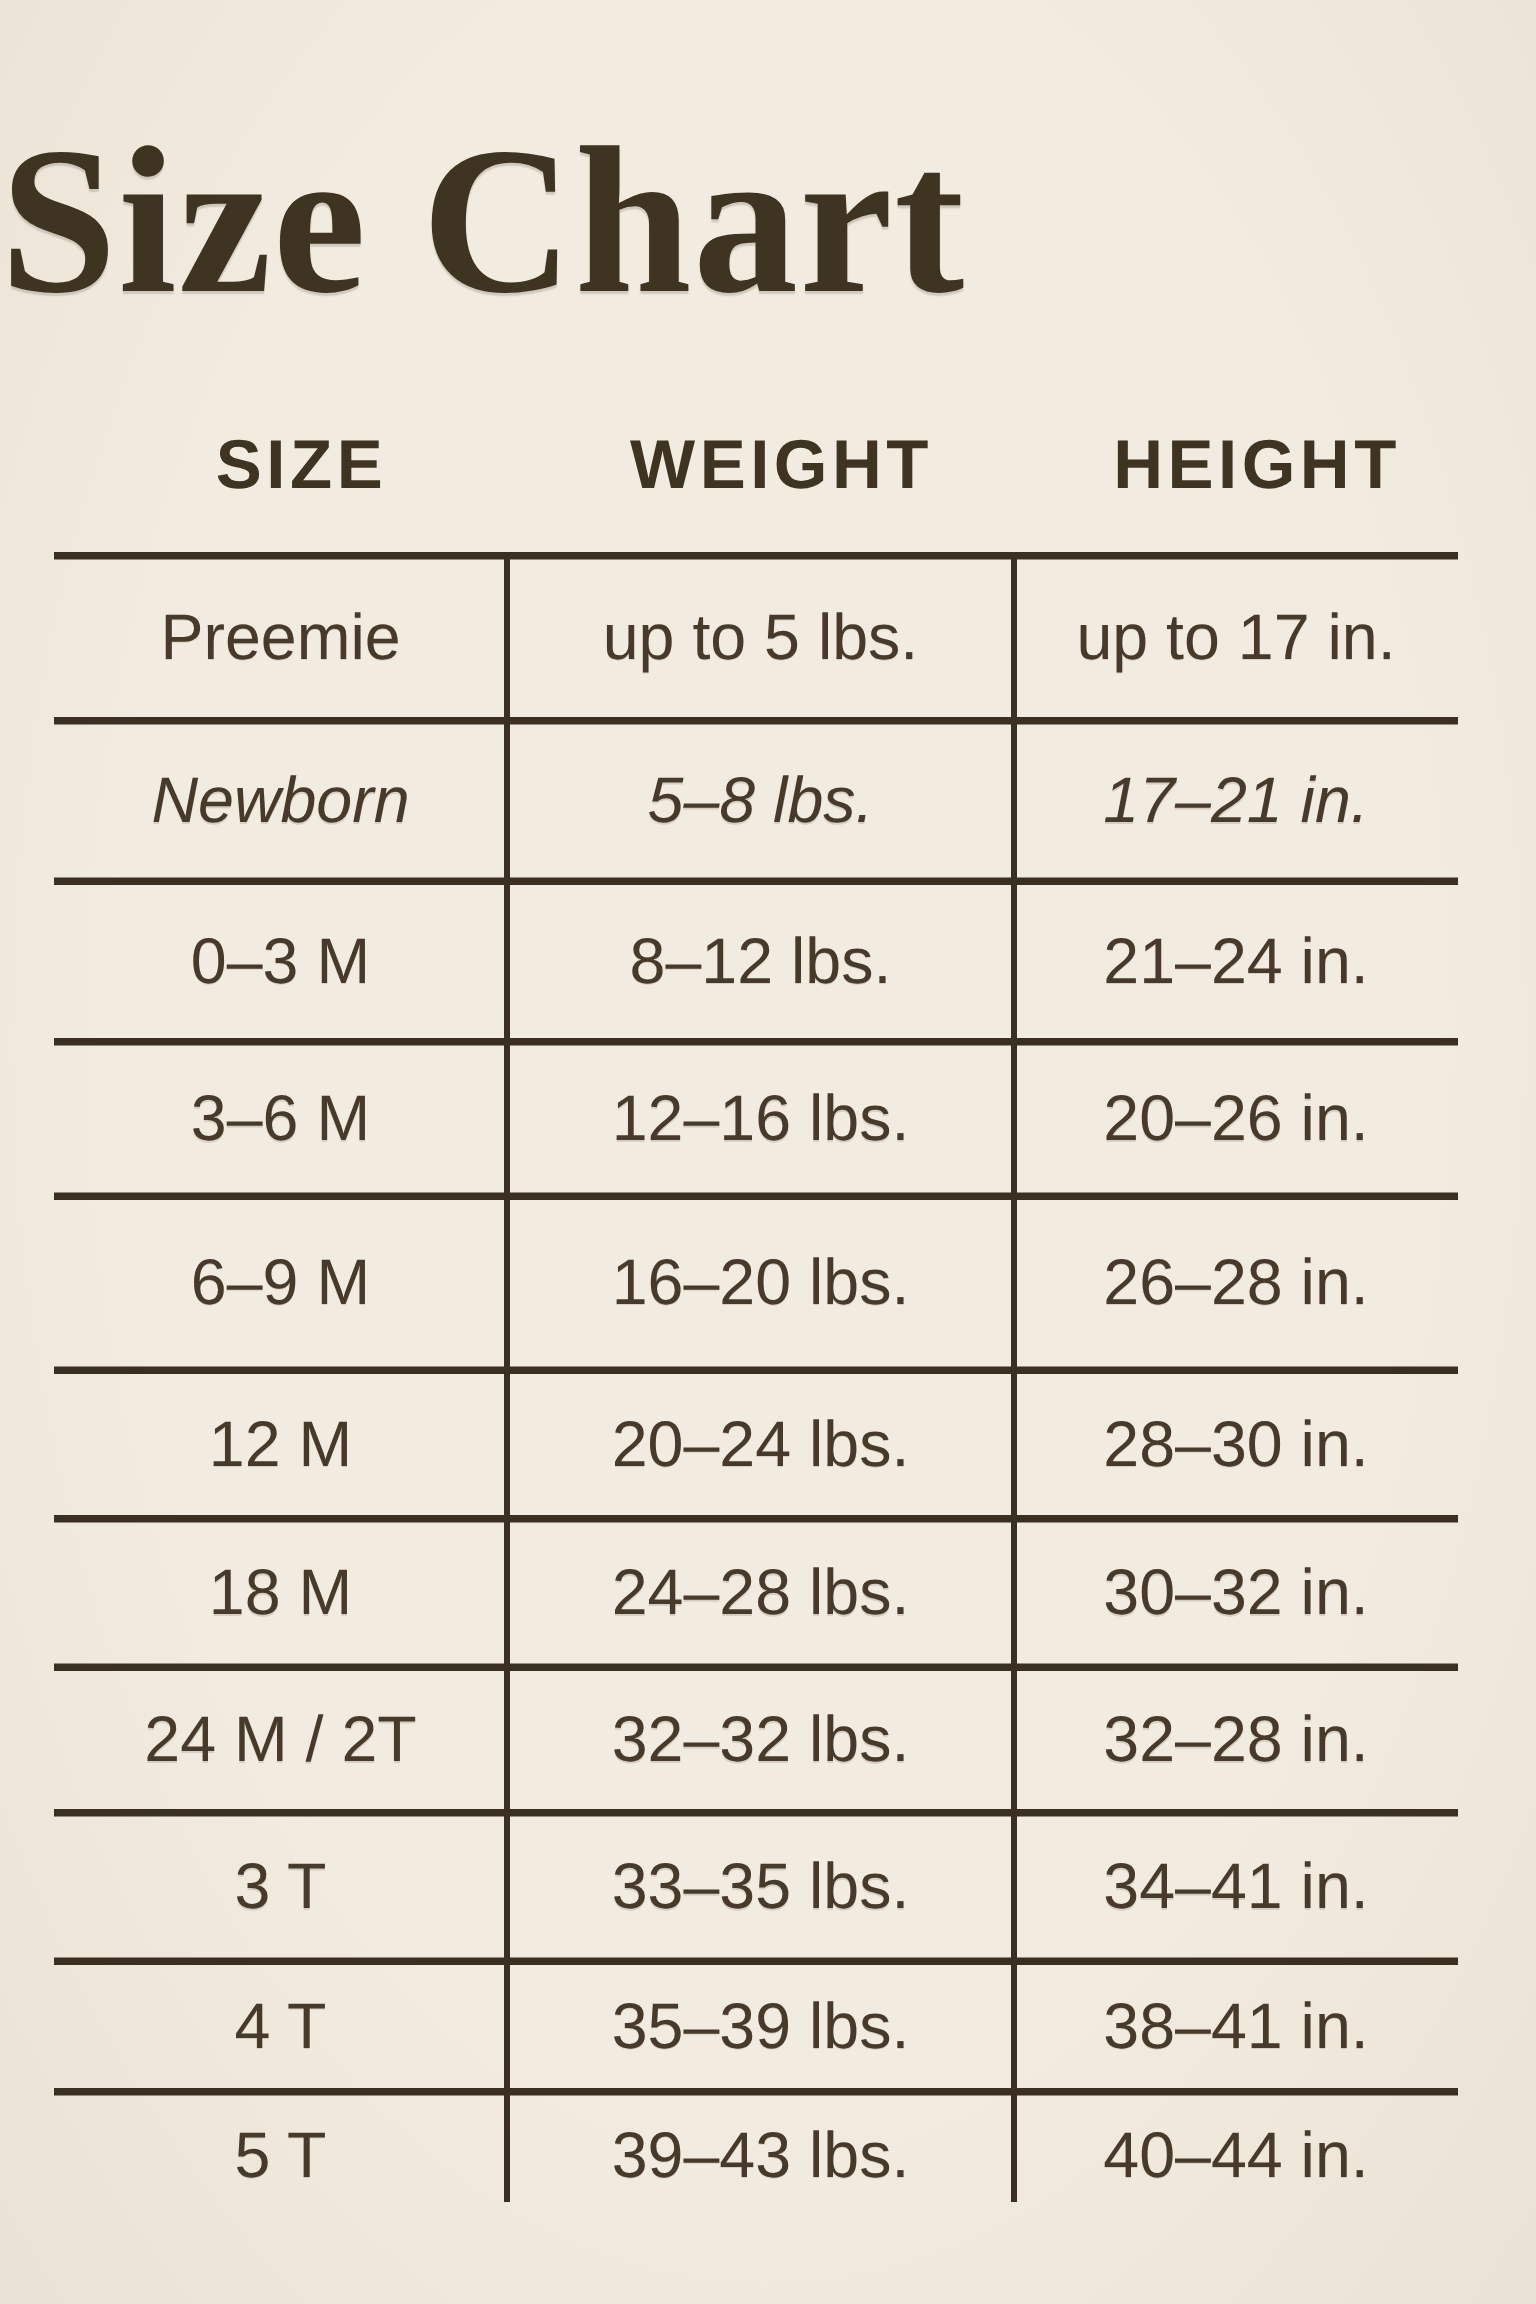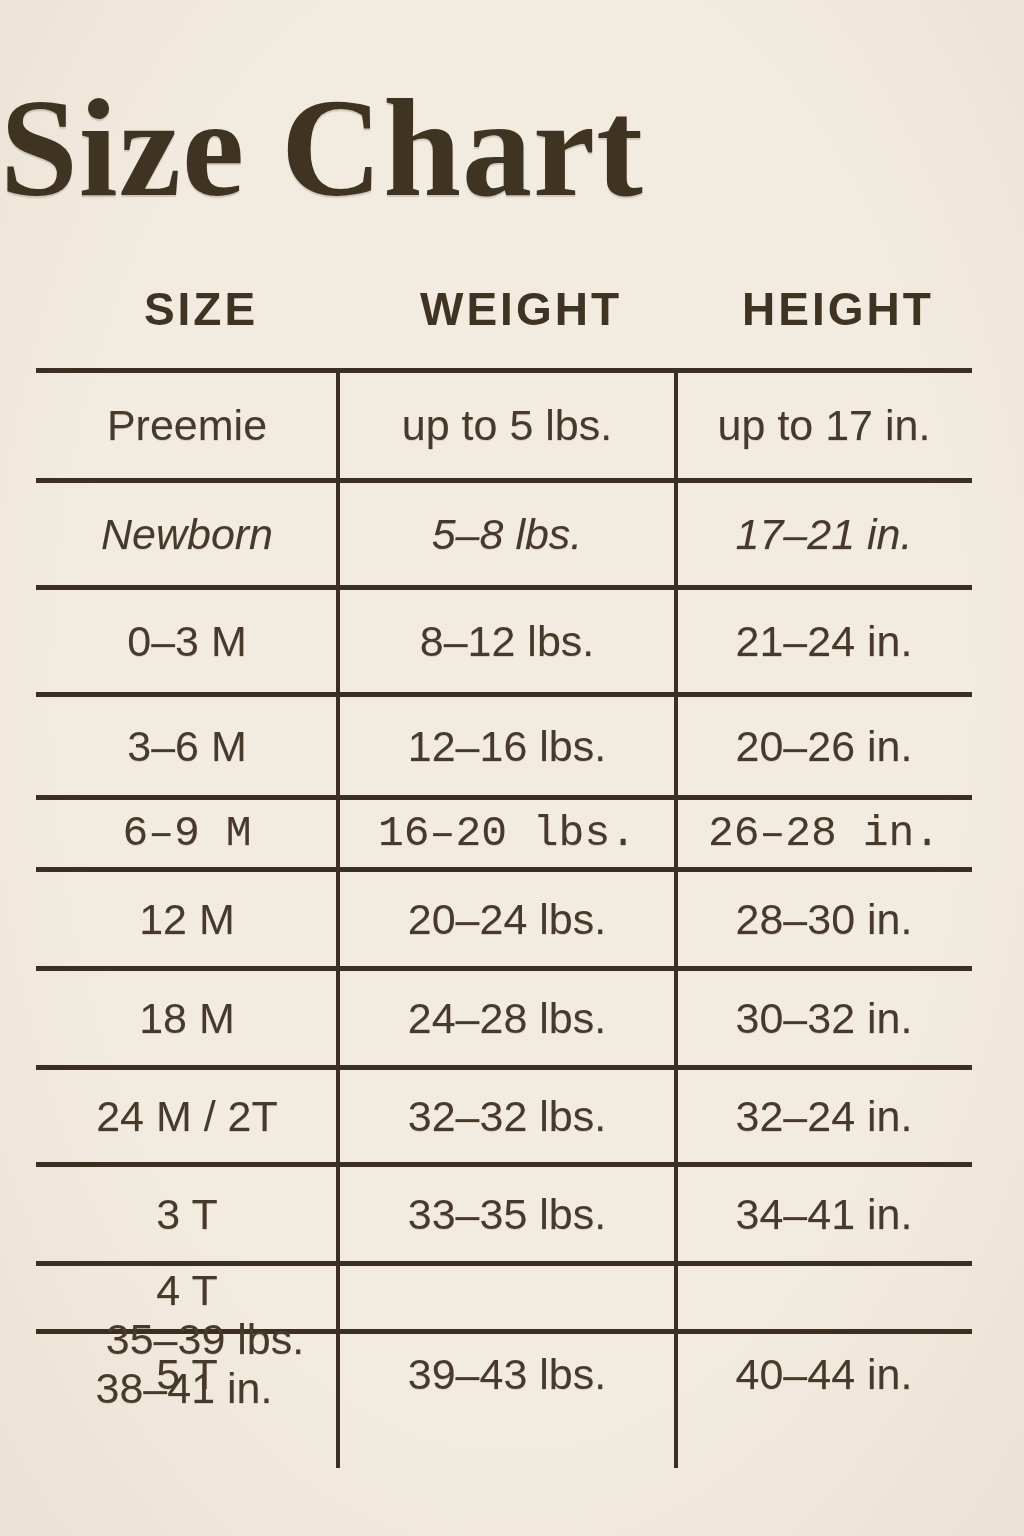--- a/index.html
+++ b/index.html
@@ -64,26 +64,26 @@
     height: 1100px;
   }
   .trow {
     display: flex;
     border-top: 5px solid var(--line);
   }
   .trow:nth-child(1)  { height: 110px; }
   .trow:nth-child(2)  { height: 107px; font-style: italic; }
   .trow:nth-child(3)  { height: 107px; }
   .trow:nth-child(4)  { height: 103px; }
-  .trow:nth-child(5)  { height: 72px; font-family: Liberation Mono, monospace; }
+  .trow:nth-child(5)  { height: 116px; }
   .trow:nth-child(6)  { height: 99px; justify-content: center; }
   .trow:nth-child(7)  { height: 99px; }
   .trow:nth-child(8)  { height: 97px; justify-content: flex-end; }
   .trow:nth-child(9)  { height: 99px; }
-  .trow:nth-child(10) { height: 68px; flex-direction: column; }
+  .trow:nth-child(10) { height: 87px; }
   .trow:nth-child(11) { height: 85px; }
   .tcell {
     display: flex;
     align-items: center;
     justify-content: center;
     font-size: 43px;
     color: var(--ink);
     text-shadow: 0 1px 0 rgba(58,47,33,0.15);
   }
   .tcell:nth-child(1) { width: 302px; }
@@ -146,21 +146,21 @@
         <div class="tcell">28–30 in.</div>
       </div>
       <div class="trow">
         <div class="tcell">18 M</div>
         <div class="tcell">24–28 lbs.</div>
         <div class="tcell">30–32 in.</div>
       </div>
       <div class="trow">
         <div class="tcell">24 M / 2T</div>
         <div class="tcell">32–32 lbs.</div>
-        <div class="tcell">32–24 in.</div>
+        <div class="tcell">32–28 in.</div>
       </div>
       <div class="trow">
         <div class="tcell">3 T</div>
         <div class="tcell">33–35 lbs.</div>
         <div class="tcell">34–41 in.</div>
       </div>
       <div class="trow">
         <div class="tcell">4 T</div>
         <div class="tcell">35–39 lbs.</div>
         <div class="tcell">38–41 in.</div>

